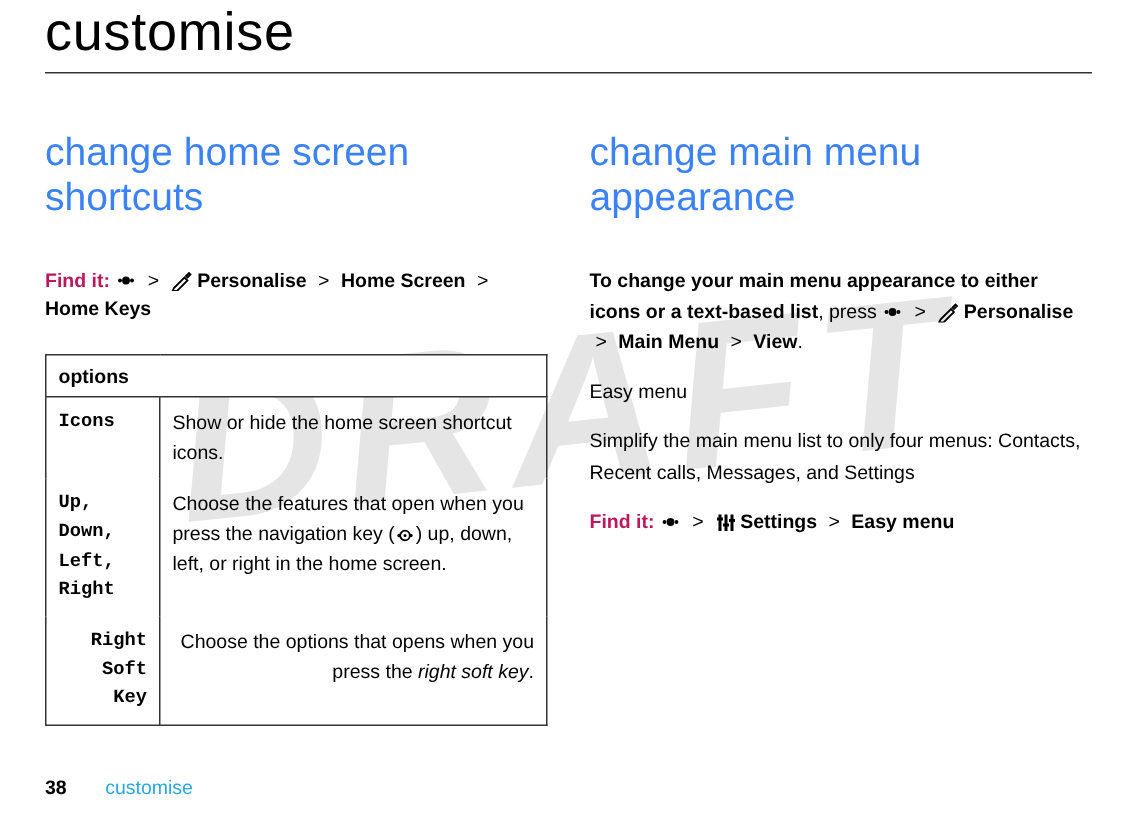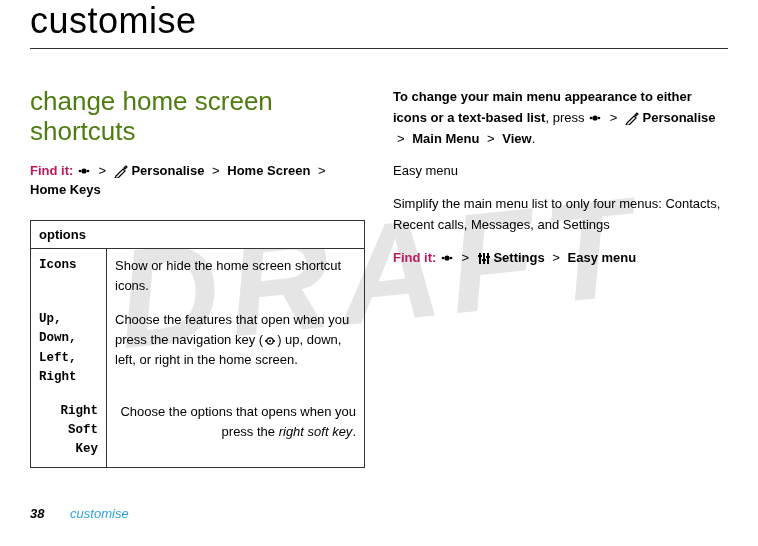--- a/index.html
+++ b/index.html
@@ -37,25 +37,25 @@
     }
     .columns {
       display: flex;
       gap: 28px;
     }
     .col {
       flex: 1;
       min-width: 0;
     }
     h2.section {
-      color: #4d7c0f;
+      color: #3b82f6;
       font-size: 26px;
       font-weight: normal;
       line-height: 1.15;
-      margin-bottom: 14px;
+      margin-bottom: 30px;
     }
     .findit {
       font-size: 13px;
       line-height: 1.5;
       margin-bottom: 14px;
     }
     .findit-label {
       color: #be185d;
       font-weight: bold;
     }
@@ -92,24 +92,23 @@
     }
     .para {
       font-size: 13px;
       line-height: 1.6;
       margin-bottom: 12px;
     }
     .bold { font-weight: bold; }
     .italic { font-style: italic; }
     .footer {
       position: absolute;
-      bottom: 25px;
+      bottom: 14px;
       left: 30px;
       font-size: 13px;
-      font-style: italic;
     }
     .footer .pagenum { font-weight: bold; margin-right: 22px; }
     .footer .footlabel { color: #2aa5de; }
     .glyph {
       display: inline-block;
       vertical-align: middle;
       line-height: 1;
       font-size: 13px;
     }
     .center-dot {
@@ -180,20 +179,21 @@
           <td class="label">Right Soft Key</td>
           <td>
             <span>Choose the options that opens when you press the </span><span class="italic">right soft key</span><span>.</span>
           </td>
         </tr>
       </tbody>
         </table>
     </div>
 
     <div class="col">
+      <h2 class="section">change main menu appearance</h2>
 
       <p class="para">
         <span class="bold">To change your main menu appearance to either icons or a text-based list</span><span>, press </span><span class="center-dot">
             <svg class="icon" width="14" height="12" viewBox="0 0 14 12">
               <circle cx="3" cy="6" r="1.3" fill="#000"></circle>
               <circle cx="7" cy="6" r="2.6" fill="#000"></circle>
               <circle cx="11" cy="6" r="1.3" fill="#000"></circle>
             </svg>
           </span>
         <span class="sep">&gt;</span>

